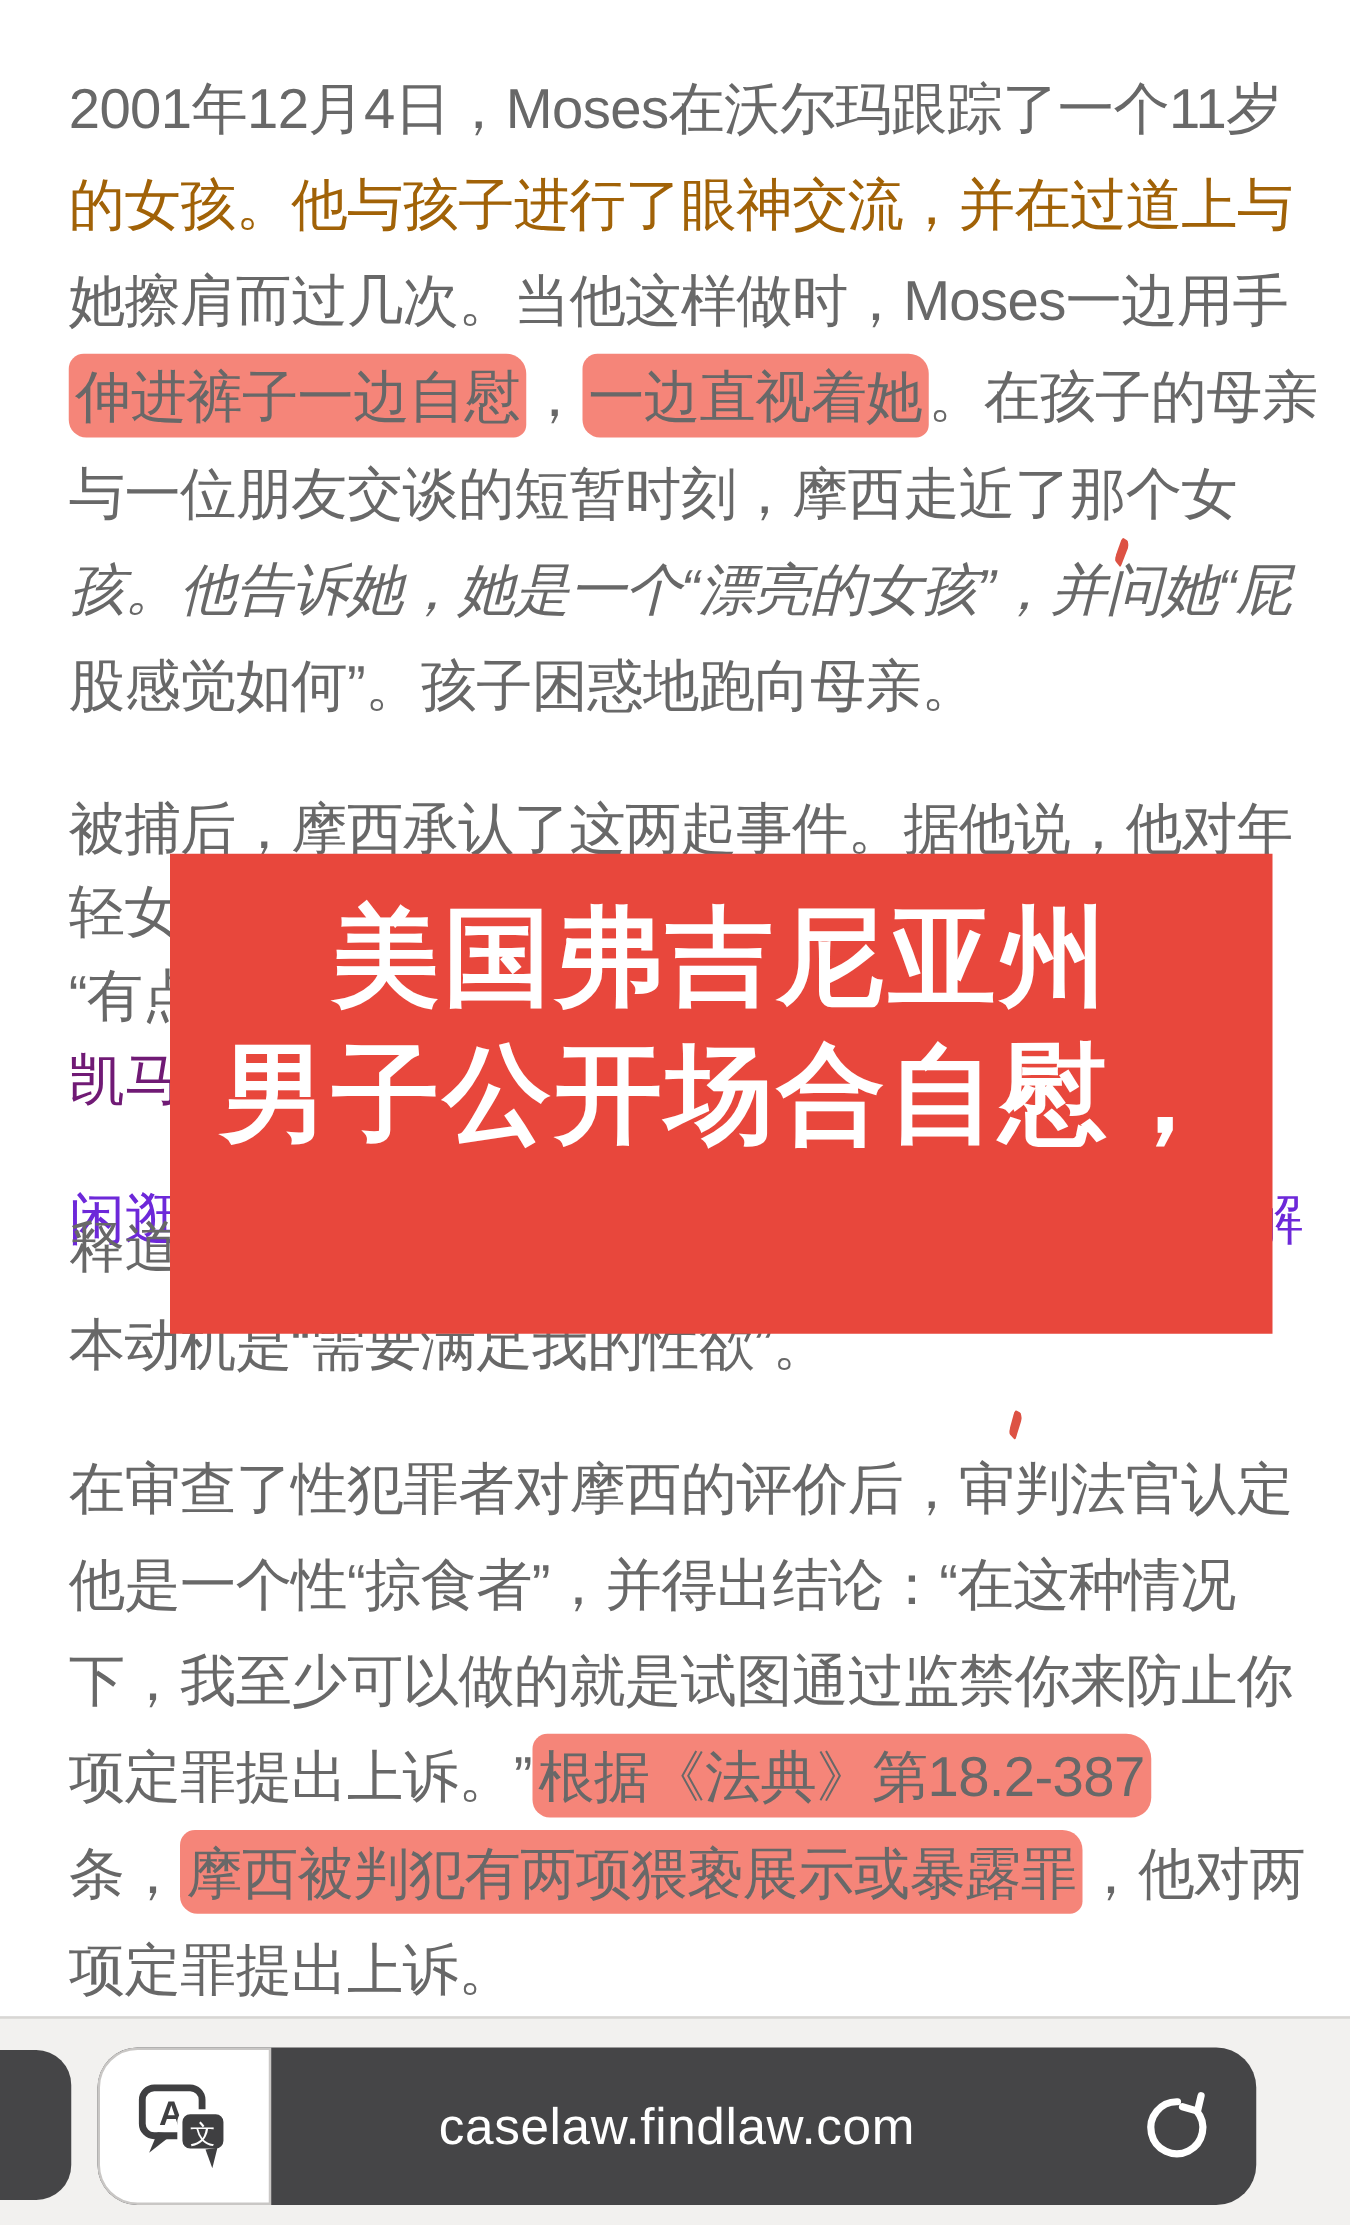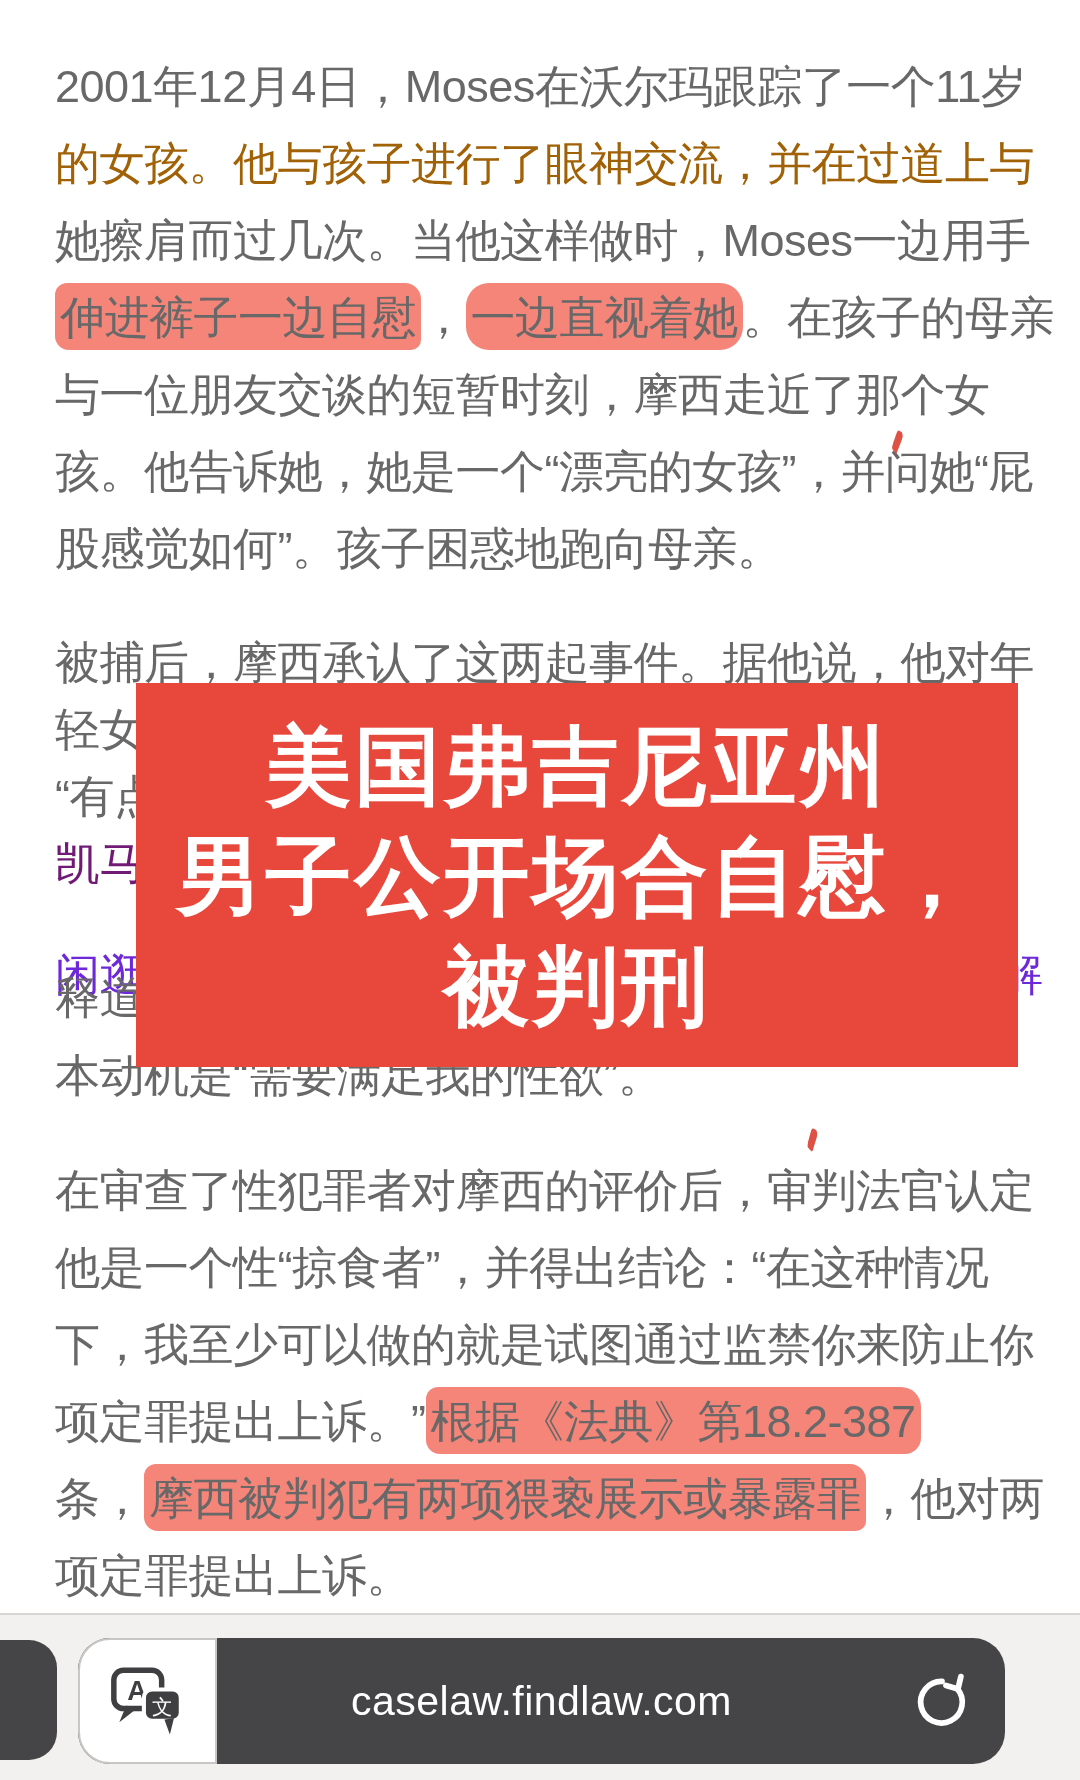--- a/index.html
+++ b/index.html
@@ -70,23 +70,23 @@
   }
 </style>
 </head>
 <body>
 
 <div class="content">
   <div id="article">
       <div class="line" style="top: 59px; color: rgb(104, 104, 104);"><span>2001年12月4日，Moses在沃尔玛跟踪了一个11岁</span></div>
       <div class="line" style="top: 136px; color: #a16207;"><span>的女孩。他与孩子进行了眼神交流，并在过道上与</span></div>
       <div class="line" style="top: 213px; color: rgb(104, 104, 104);"><span>她擦肩而过几次。当他这样做时，Moses一边用手</span></div>
-      <div class="line" style="top: 290px; color: rgb(104, 104, 104);"><span class="hl" style="background: rgba(242, 92, 76, 0.75);">伸进裤子一边自慰</span><span>，</span><span class="hl" style="background: rgba(242, 92, 76, 0.75); border-radius: 23px;">一边直视着她</span><span>。在孩子的母亲</span></div>
+      <div class="line" style="top: 290px; color: rgb(104, 104, 104);"><span class="hl" style="background: rgba(242, 92, 76, 0.75);">伸进裤子一边自慰</span><span>，</span><span class="hl" style="background: rgba(242, 92, 76, 0.75);">一边直视着她</span><span>。在孩子的母亲</span></div>
       <div class="line" style="top: 367px; color: rgb(104, 104, 104);"><span>与一位朋友交谈的短暂时刻，摩西走近了那个女</span></div>
-      <div class="line" style="top: 444px; color: rgb(104, 104, 104);"><span>孩。他告诉她，她是一个“漂亮的女孩”，并问她“屁</span></div>
+      <div class="line" style="top: 444px; color: rgb(104, 104, 104); font-style: italic;"><span>孩。他告诉她，她是一个“漂亮的女孩”，并问她“屁</span></div>
       <div class="line" style="top: 521px; color: rgb(104, 104, 104);"><span>股感觉如何”。孩子困惑地跑向母亲。</span></div>
       <div class="line" style="top: 635px; color: rgb(104, 104, 104);"><span>被捕后，摩西承认了这两起事件。据他说，他对年</span></div>
       <div class="line" style="top: 702px; color: rgb(104, 104, 104);"><span>轻女</span></div>
       <div class="line" style="top: 769px; color: rgb(104, 104, 104);"><span>“有点</span></div>
       <div class="line" style="top: 836px; color: #701a75;"><span>凯马</span></div>
       <div class="line" style="top: 903px; color: #6d28d9; margin-top: 44px;"><span>闲逛</span><span class="right-frag">解</span></div>
       <div class="line" style="top: 970px; color: rgb(104, 104, 104);"><span>释道</span></div>
       <div class="line" style="top: 1048px; color: rgb(104, 104, 104);"><span>本动机是“需要满足我的性欲”。</span></div>
       <div class="line" style="top: 1163px; color: rgb(104, 104, 104);"><span>在审查了性犯罪者对摩西的评价后，审判法官认定</span></div>
       <div class="line" style="top: 1240px; color: rgb(104, 104, 104);"><span>他是一个性“掠食者”，并得出结论：“在这种情况</span></div>
@@ -96,21 +96,20 @@
       <div class="line" style="top: 1548px; color: rgb(104, 104, 104);"><span>项定罪提出上诉。</span></div>
     </div>
 
   <div class="speck" style="left:893px;top:430px;transform:rotate(14deg);"></div>
   <div class="speck" style="left:808px;top:1128px;transform:rotate(10deg);"></div>
 </div>
 
 <div class="banner" style="background: rgb(232, 71, 60); margin-top: 25px;">
   <div class="banner-line" style="color: rgb(255, 255, 255);">美国弗吉尼亚州</div>
   <div class="banner-line" style="color: rgb(255, 255, 255);">男子公开场合自慰，</div>
-  <div class="banner-line" style="color: rgb(255, 255, 255);">被判刑</div>
 </div>
 
 <div class="toolbar" style="background: rgb(242, 241, 239);">
 
   <div class="tab-stub" style="background: rgb(69, 69, 71);"></div>
 
   <div class="url-pill" style="background: rgb(69, 69, 71);">
 
     <div class="url-text">caselaw.findlaw.com</div>
 

